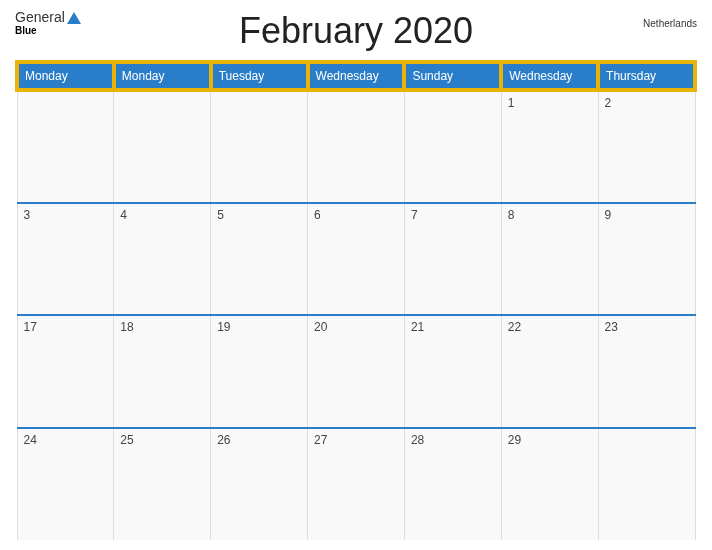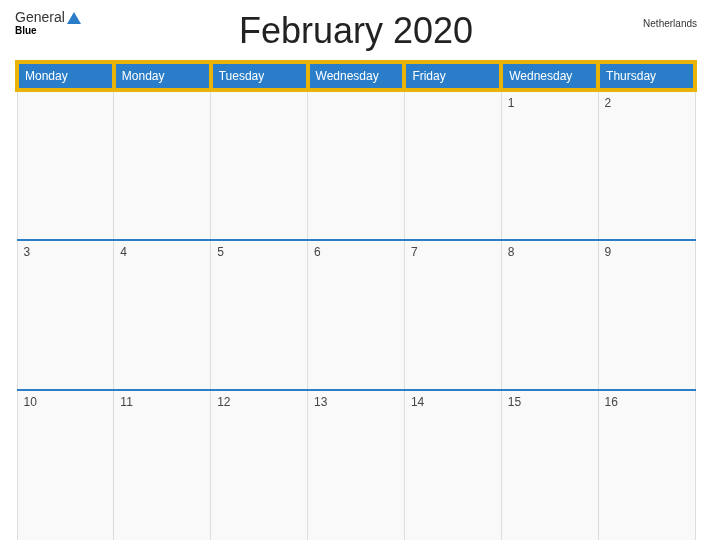--- a/index.html
+++ b/index.html
@@ -116,21 +116,21 @@
     <div class="country">Netherlands</div>
   </div>
 
   <table class="calendar-table">
     <thead>
       <tr>
         <th>Monday</th>
         <th>Monday</th>
         <th>Tuesday</th>
         <th>Wednesday</th>
-        <th>Friday</th>
+        <th>Sunday</th>
         <th>Wednesday</th>
         <th>Thursday</th>
       </tr>
     </thead>
     <tbody id="calendar-body">
     <tr>
           <td class="empty"></td>
           <td class="empty"></td>
           <td class="empty"></td>
           <td class="empty"></td>
@@ -141,23 +141,32 @@
         <tr>
           <td><span class="day-number">3</span></td>
           <td><span class="day-number">4</span></td>
           <td><span class="day-number">5</span></td>
           <td><span class="day-number">6</span></td>
           <td><span class="day-number">7</span></td>
           <td><span class="day-number">8</span></td>
           <td><span class="day-number">9</span></td>
         </tr>
         <tr>
-          <td><span class="day-number">10</span></td>
-          <td><span class="day-number">11</span></td>
-          <td><span class="day-number">12</span></td>
-          <td><span class="day-number">13</span></td>
-          <td><span class="day-number">14</span></td>
-          <td><span class="day-number">15</span></td>
-          <td><span class="day-number">16</span></td>
+          <td><span class="day-number">17</span></td>
+          <td><span class="day-number">18</span></td>
+          <td><span class="day-number">19</span></td>
+          <td><span class="day-number">20</span></td>
+          <td><span class="day-number">21</span></td>
+          <td><span class="day-number">22</span></td>
+          <td><span class="day-number">23</span></td>
+        </tr>
+        <tr>
+          <td><span class="day-number">24</span></td>
+          <td><span class="day-number">25</span></td>
+          <td><span class="day-number">26</span></td>
+          <td><span class="day-number">27</span></td>
+          <td><span class="day-number">28</span></td>
+          <td><span class="day-number">29</span></td>
+          <td class="empty"></td>
         </tr>
       </tbody>
   </table>
 </div>
 
 </body></html>

